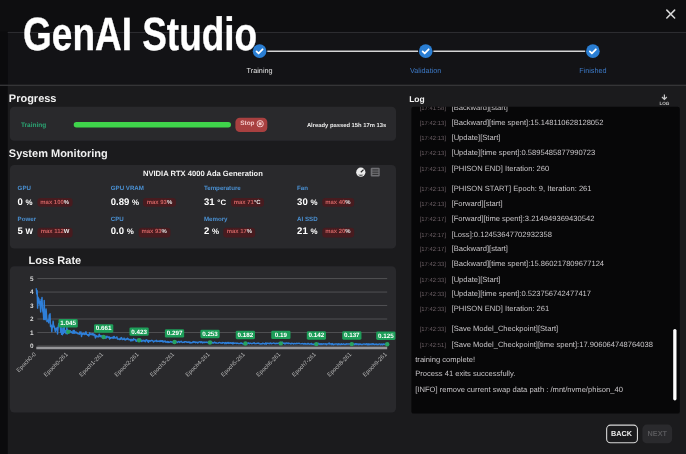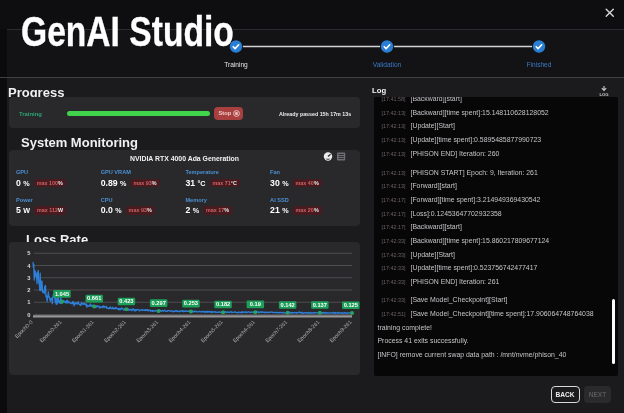--- a/index.html
+++ b/index.html
@@ -5,21 +5,21 @@
 html,body{width:624px;height:413px;overflow:hidden;background:#0b0b0d;font-family:"Liberation Sans",sans-serif}
 .abs{position:absolute}
 #page{position:relative;width:624px;height:413px}
 #topbar{left:0;top:0;width:624px;height:29px;background:#0e0e10}
 #stepsec{left:7px;top:29px;width:617px;height:48px;background:#131316;border-top:1px solid #2c2c30}
 #hdiv{left:0px;top:77px;width:624px;height:1px;background:#404043}
 #body{left:7px;top:78px;width:617px;height:335px;background:#1b1b1d}
 #leftstrip{left:0;top:29px;width:7px;height:384px;background:#0b0b0d}
 #title{left:21px;top:8px;color:#fff;font-size:40px;font-weight:bold;white-space:nowrap;transform:scale(0.84,1.06);transform-origin:0 0;-webkit-text-stroke:0.3px #fff}
 .slab{position:absolute;top:60.5px;width:80px;text-align:center;font-size:6.6px}
-.heading{position:absolute;color:#f0f0f0;font-size:13px;font-weight:bold}
+.heading{position:absolute;color:#f0f0f0;font-size:10px;font-weight:bold}
 .panel{position:absolute;left:9px;width:351px;background:#29292c;border-radius:4px}
 #training{left:19px;top:110.5px;color:#2ba473;font-size:5.9px;font-weight:bold}
 #pbar{left:67px;top:110.5px;width:143px;height:5.5px;background:#3fd44b;border-radius:3px}
 #stopbtn{left:214px;top:107px;width:28.5px;height:13px;background:#a84040;border-radius:4px;color:#f3c9c9;font-size:5.8px;font-weight:bold;text-align:left;line-height:13px;padding-left:4.5px}
 #stopbtn svg{vertical-align:-1.5px;margin-left:2px}
 #passed{left:279px;top:111px;color:#ececec;font-size:5.3px;font-weight:bold}
 #nvtitle{left:9px;top:155px;width:351px;text-align:center;color:#f2f2f2;font-size:6.9px;font-weight:bold;position:absolute}
 .cell{position:absolute;width:80px}
 .clab{color:#4a90d2;font-size:5.6px;font-weight:bold}
 .cval{color:#fff;font-size:8.7px;font-weight:bold;margin-top:2.8px;white-space:nowrap}
@@ -74,21 +74,21 @@
 <div class="heading" style="left:8px;top:84.5px">Progress</div>
 <div class="panel" style="top:97px;height:31px"></div>
 <div class="abs" id="training">Training</div>
 <div class="abs" id="pbar"></div>
 <div class="abs" id="stopbtn">Stop<svg width="7" height="7" viewBox="0 0 7 7">
         <circle cx="3.5" cy="3.5" r="2.9" fill="none" stroke="#f3c9c9" stroke-width="0.9"></circle>
         <rect x="2.2" y="2.2" width="2.6" height="2.6" fill="#f3c9c9"></rect>
       </svg></div>
 <div class="abs" id="passed">Already passed 15h 17m 13s</div>
 
-<div class="heading" style="left:21px;top:135px">System Monitoring</div>
+<div class="heading" style="left:8px;top:135px">System Monitoring</div>
 <div class="panel" style="top:150px;height:76px"></div>
 <div id="nvtitle">NVIDIA RTX 4000 Ada Generation</div>
 <svg class="abs" style="left:322px;top:151px" width="26" height="11">
  <circle cx="6" cy="5.5" r="4.2" fill="#ececec"></circle>
  <path d="M6 5.5 L8.5 3.2" stroke="#2a2a2c" stroke-width="1.2" fill="none"></path>
  <path d="M3.5 7.8 A4.2 4.2 0 0 0 8.5 7.8" fill="#2a2a2c"></path>
  <rect x="15" y="1.5" width="8.2" height="8" rx="1" fill="#6f6f73"></rect>
  <g stroke="#2a2a2c" stroke-width="0.9">
   <line x1="16.5" y1="3.5" x2="22" y2="3.5"></line>
         <line x1="16.5" y1="5.5" x2="22" y2="5.5"></line>

